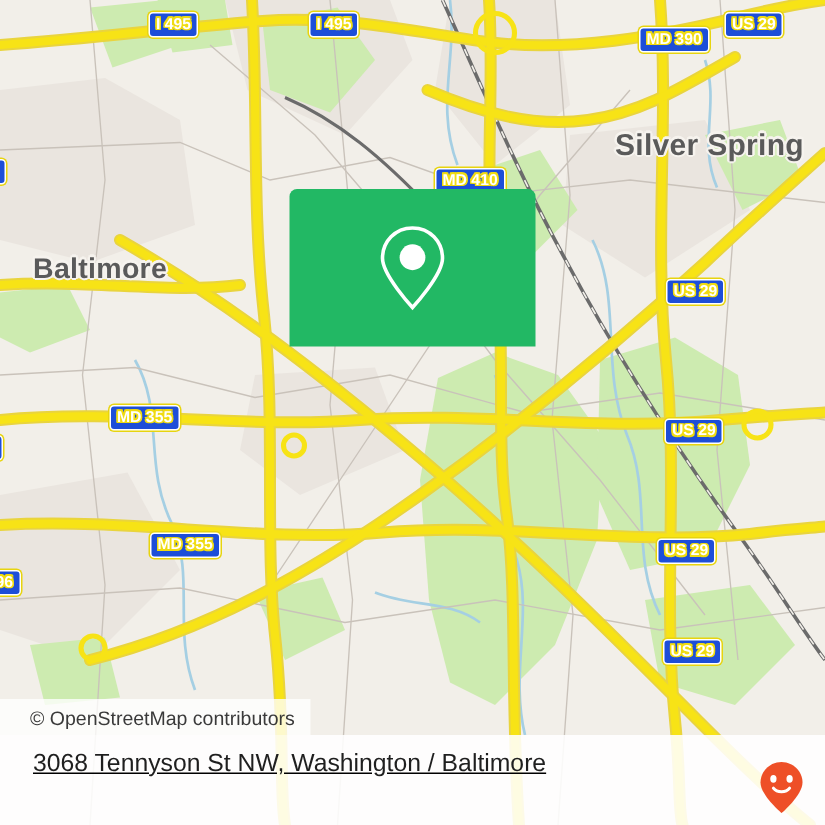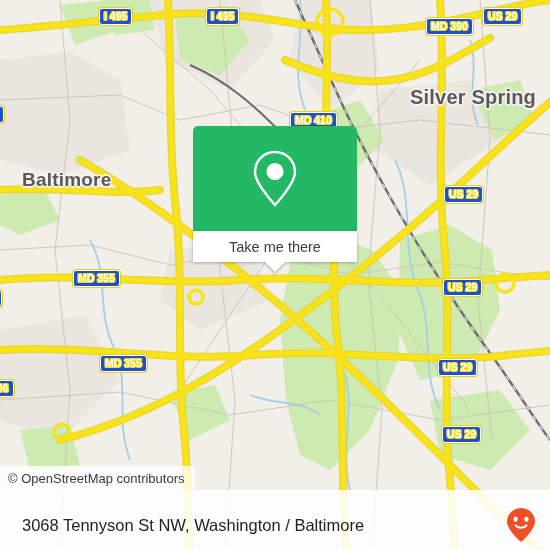--- a/index.html
+++ b/index.html
@@ -46,31 +46,31 @@
   }
   #popup-arrow{
     position:absolute;left:50%;margin-left:-10px;bottom:-10px;
     width:0;height:0;border-left:10px solid transparent;
     border-right:10px solid transparent;border-top:10px solid #ffffff;
     filter:drop-shadow(0 2px 1px rgba(0,0,0,.22));
   }
 
   
   #attrib{
-    position:absolute;left:0;top:466px;height:24px;padding:0 10px 0 8px;
+    position:absolute;left:0;top:466px;height:24px;padding:0 10px 0 20px;
     display:flex;align-items:center;background:rgba(255,255,255,.78);
     color:#3a3a3a;font-size:13px;white-space:nowrap;text-align:right;
   }
 
   
   #footer{
     position:absolute;left:0;top:490px;width:550px;height:60px;
     background:rgba(255,255,255,.88);
-    display:flex;align-items:center;justify-content:space-between;
-    padding:10px 14px 0 22px;box-sizing:border-box;overflow:hidden;
+    display:flex;justify-content:space-between;
+    padding:10px 14px 0 22px;box-sizing:border-box;overflow:hidden;text-decoration:underline;
   }
   #footer-title{color:#1f1f1f;font-size:16.5px;white-space:nowrap;}
   #brand{display:flex;align-items:center;gap:1px;}
   #brand-word{color:#18181a;font-size:31px;font-weight:bold;letter-spacing:-1.2px;line-height:31px;}
 </style>
 </head>
 <body>
 
 <div id="root">
 
@@ -189,24 +189,20 @@
     <div class="shield" style="left:-8px;top:380px;">96</div>
   </div>
 
   <div id="popup">
     <div id="popup-green">
       <svg width="52" height="62" viewBox="0 0 52 62">
         <path d="M26 4 C14.5 4 6 13 6 24.2 C6 35.5 26 57 26 57 C26 57 46 35.5 46 24.2 C46 13 37.5 4 26 4 Z" fill="none" stroke="#ffffff" stroke-width="2.4"></path>
         <circle cx="26" cy="23.5" r="8.6" fill="#ffffff"></circle>
       </svg>
     </div>
-    <div id="popup-button">
-      <span>Take me there</span>
-      <span id="popup-arrow"></span>
-    </div>
   </div>
 
   <div id="attrib">
     <span>© OpenStreetMap contributors</span>
   </div>
 
   <div id="footer">
     <div id="footer-title">3068 Tennyson St NW, Washington / Baltimore</div>
     <div id="brand">
       <svg width="30" height="36" viewBox="0 0 30 36">

